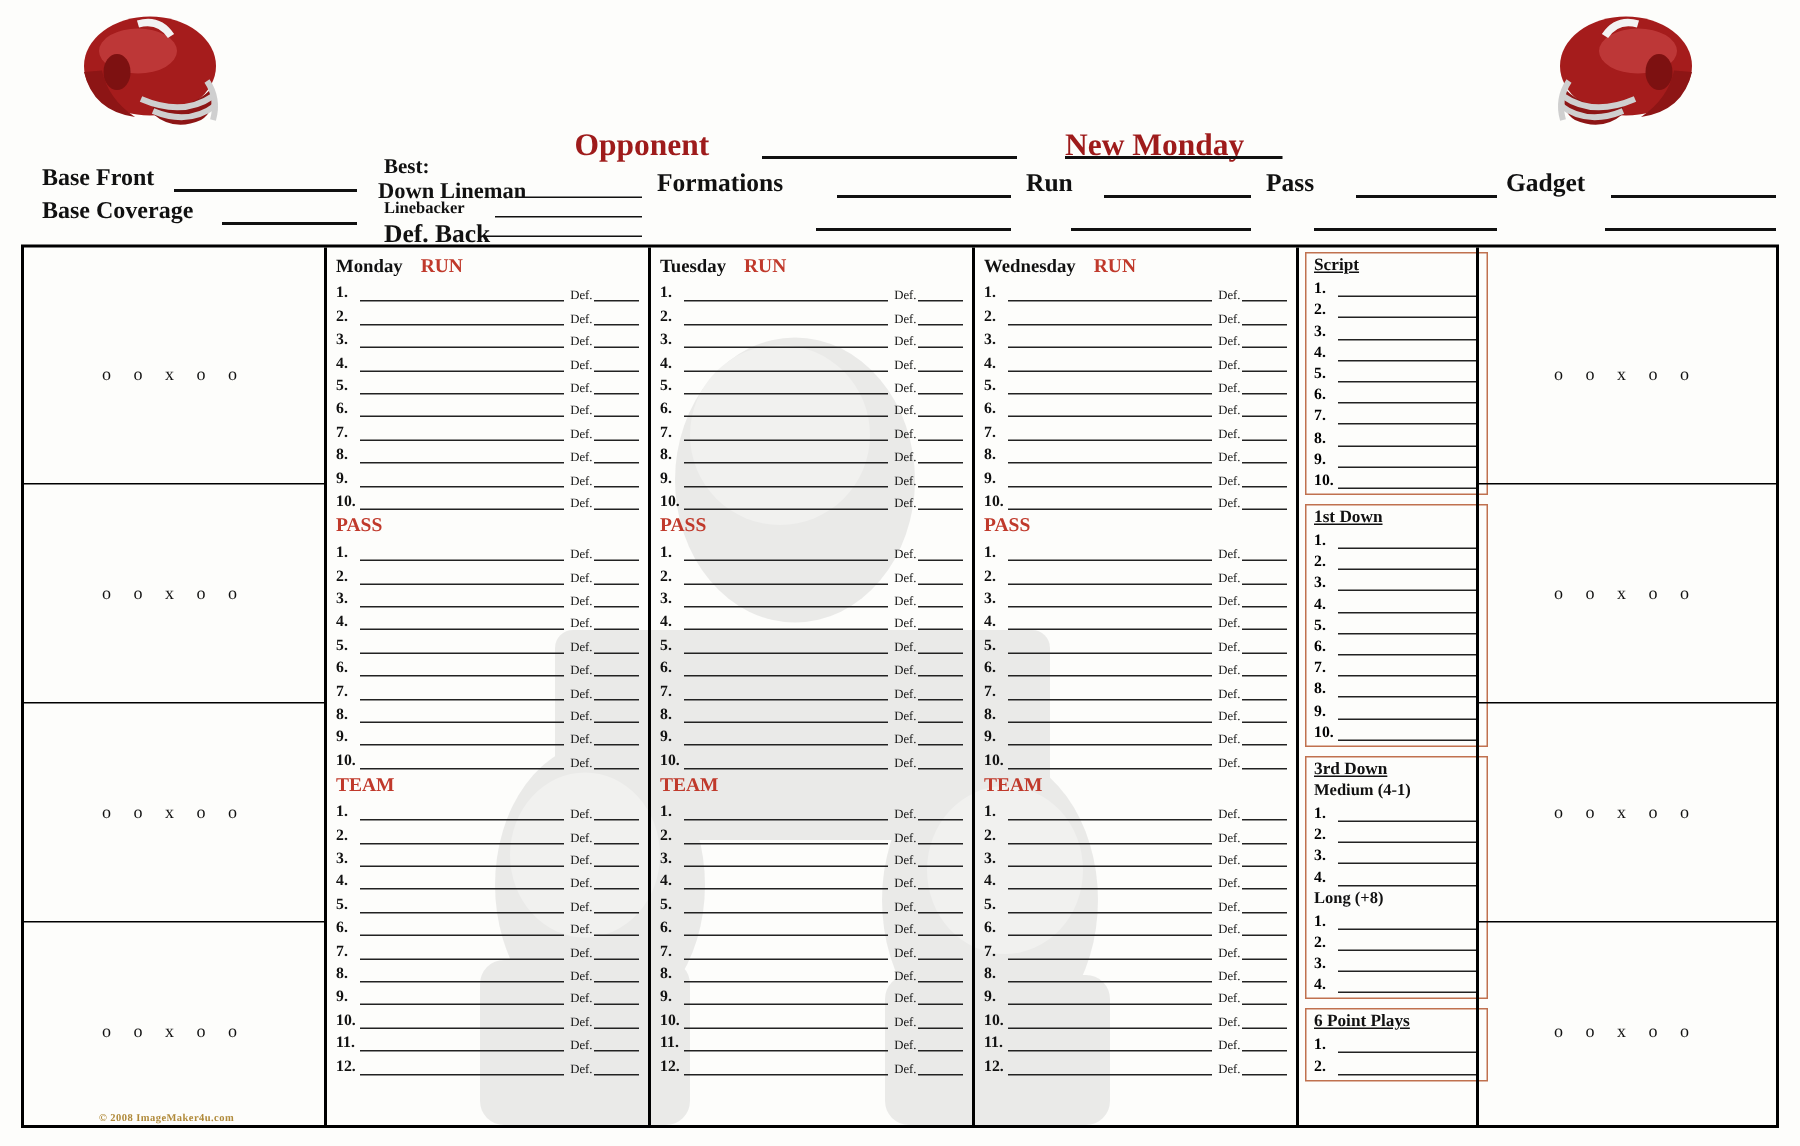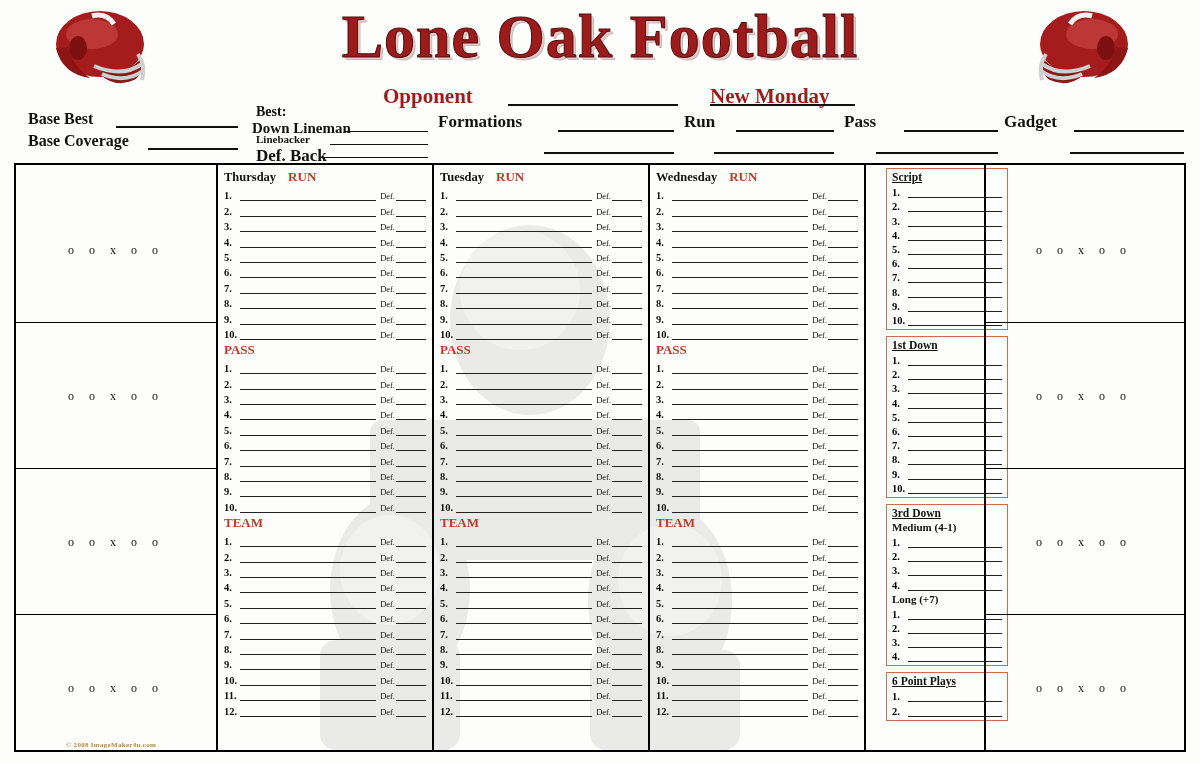--- a/index.html
+++ b/index.html
@@ -277,31 +277,28 @@
       <path d="M106 40 q-6 26 -34 30 q18 -12 22 -31 z" fill="#8d1515"></path>
       <path d="M70 8 q-14 -4 -22 8" stroke="#f2f2f2" stroke-width="5" fill="none"></path>
       <path d="M60 62 q-24 4 -38 -10 q-4 14 6 20 q18 8 32 -4z" fill="#8d1515"></path>
       <path d="M68 58 q-28 12 -48 -2" stroke="#cfcfcf" stroke-width="4" fill="none"></path>
       <path d="M60 66 q-24 10 -42 -4" stroke="#cfcfcf" stroke-width="4" fill="none"></path>
       <path d="M24 46 q-8 12 -4 26" stroke="#cfcfcf" stroke-width="4" fill="none"></path>
       <ellipse cx="84" cy="40" rx="9" ry="12" fill="#7d1111"></ellipse>
     </svg>
   </div>
 
-  <div class="title-wrap">
-    <div class="main-title">Lone Oak Football</div>
-  </div>
 
   <div class="opponent-label">Opponent</div>
   <div class="opponent-line"></div>
   <div class="newoffense-label">New Monday</div>
   <div class="uline" style="left:710px; top:104px; width:145px;"></div>
 
   <div class="info-band">
-    <div class="lbl" style="left:14px; top:2px; font-size:16px;">Base Best</div>
+    <div class="lbl" style="left:14px; top:2px; font-size:16px;">Base Front</div>
     <div class="uline" style="left:102px; top:18px; width:122px;"></div>
 
     <div class="lbl" style="left:14px; top:24px; font-size:16px;">Base Coverage</div>
     <div class="uline" style="left:134px; top:40px; width:90px;"></div>
 
     <div class="lbl" style="left:242px; top:-4px; font-size:14px;">Best:</div>
     <div class="lbl" style="left:238px; top:12px; font-size:15px;">Down Lineman</div>
     <div class="uline thin" style="left:330px; top:23px; width:84px;"></div>
     <div class="lbl" style="left:242px; top:25px; font-size:11px;">Linebacker</div>
     <div class="uline thin" style="left:316px; top:36px; width:98px;"></div>
@@ -355,21 +352,21 @@
         <div class="diagram-cell">
           <div class="formation">o o x o o</div>
         </div>
         <div class="diagram-cell">
           <div class="formation">o o x o o</div>
         </div>
       </div>
     <div class="vline" style="left:200px;"></div>
 
     <div class="day-col" id="day-0" style="left:202px;">
-        <div class="day-head"><span>Thursday</span><span class="run">RUN</span></div>
+        <div class="day-head"><span>Monday</span><span class="run">RUN</span></div>
         <div class="play-row">
           <span class="play-num">1.</span>
           <span class="play-line"></span>
           <span class="def-tag">Def.</span>
           <span class="def-line"></span>
         </div>
         <div class="play-row">
           <span class="play-num">2.</span>
           <span class="play-line"></span>
           <span class="def-tag">Def.</span>
@@ -949,21 +946,21 @@
         </div>
         <div class="play-row">
           <span class="play-num">12.</span>
           <span class="play-line"></span>
           <span class="def-tag">Def.</span>
           <span class="def-line"></span>
         </div>
       </div>
     <div class="vline" style="left:848px;"></div>
 
-    <div class="script-col" id="script-col" style="left:850px;margin-left:16px;">
+    <div class="script-col" id="script-col" style="left:850px;">
         <div class="box">
           <div class="box-title">Script</div>
           <div class="s-row">
             <span class="s-num">1.</span>
             <span class="s-line"></span>
           </div>
           <div class="s-row">
             <span class="s-num">2.</span>
             <span class="s-line"></span>
           </div>
@@ -1055,21 +1052,21 @@
             <span class="s-line"></span>
           </div>
           <div class="s-row">
             <span class="s-num">3.</span>
             <span class="s-line"></span>
           </div>
           <div class="s-row">
             <span class="s-num">4.</span>
             <span class="s-line"></span>
           </div>
-          <div class="box-sub">Long (+7)</div>
+          <div class="box-sub">Long (+8)</div>
           <div class="s-row">
             <span class="s-num">1.</span>
             <span class="s-line"></span>
           </div>
           <div class="s-row">
             <span class="s-num">2.</span>
             <span class="s-line"></span>
           </div>
           <div class="s-row">
             <span class="s-num">3.</span>

